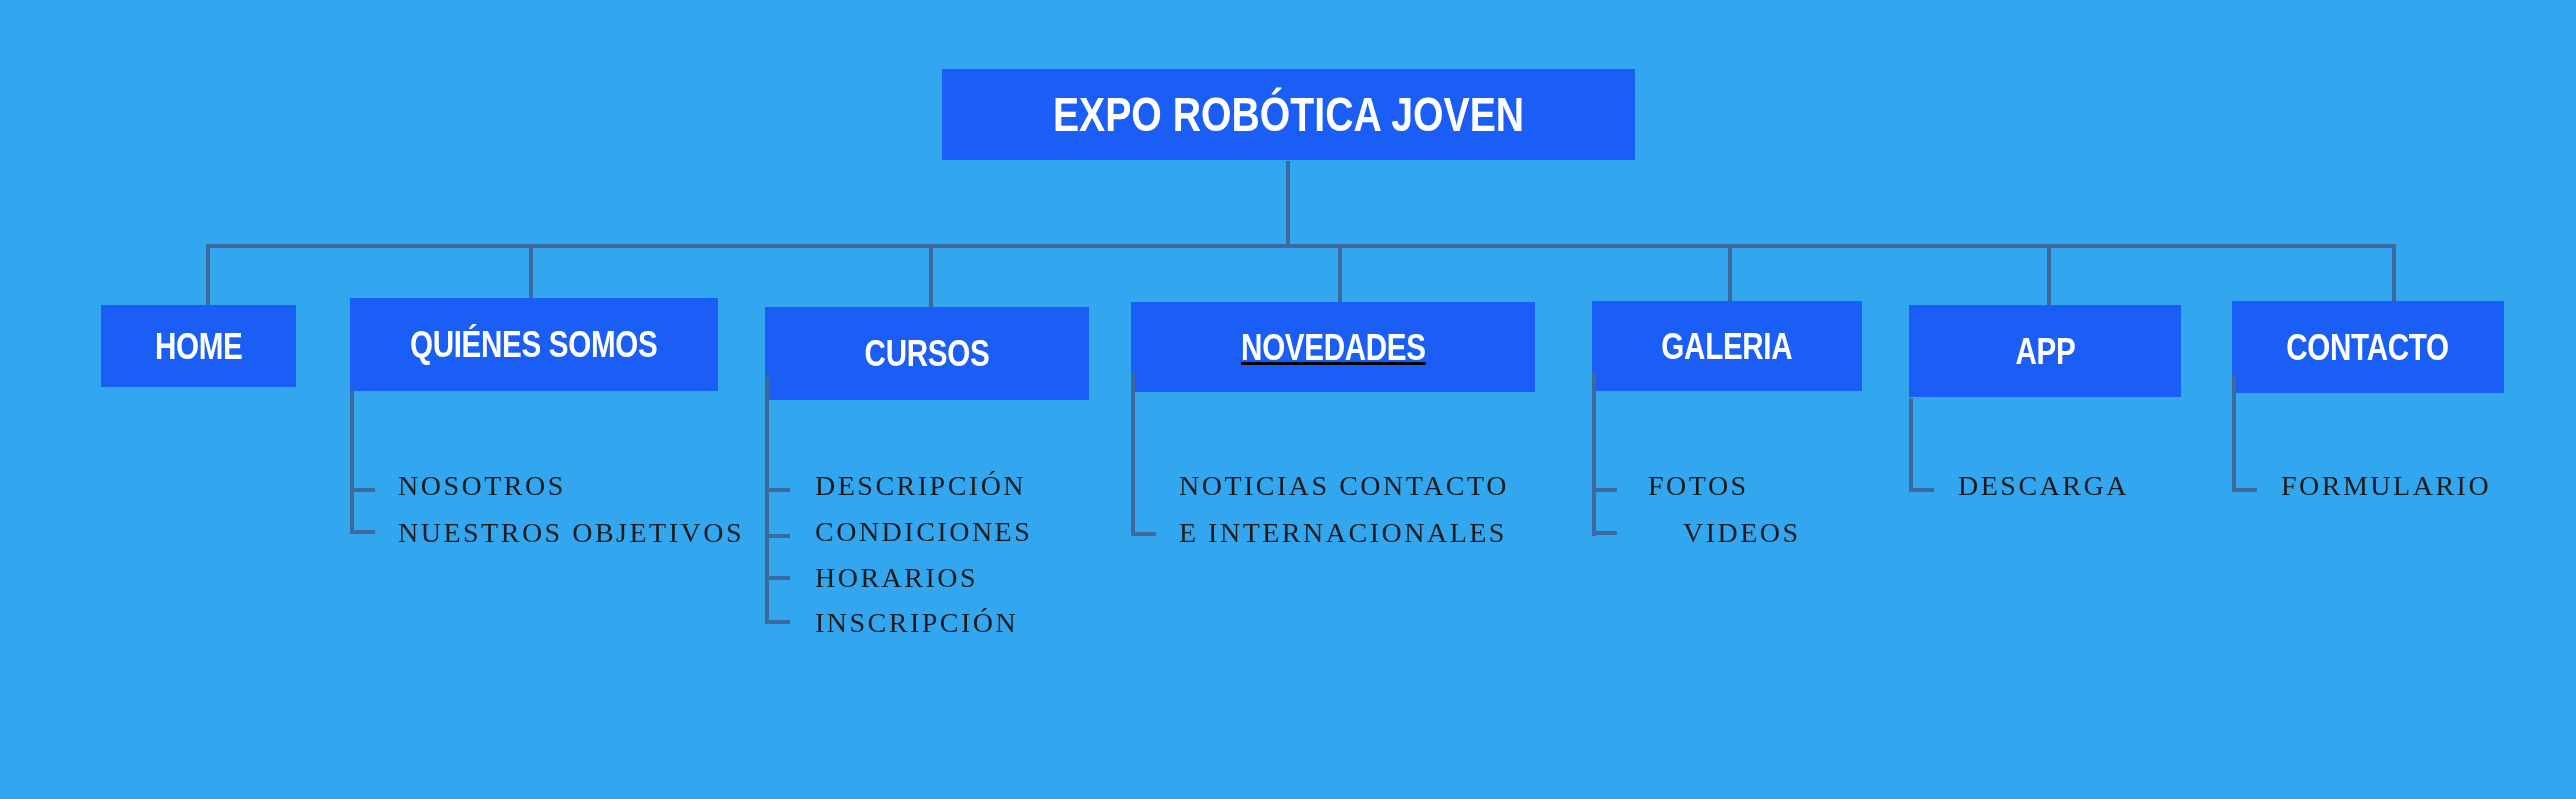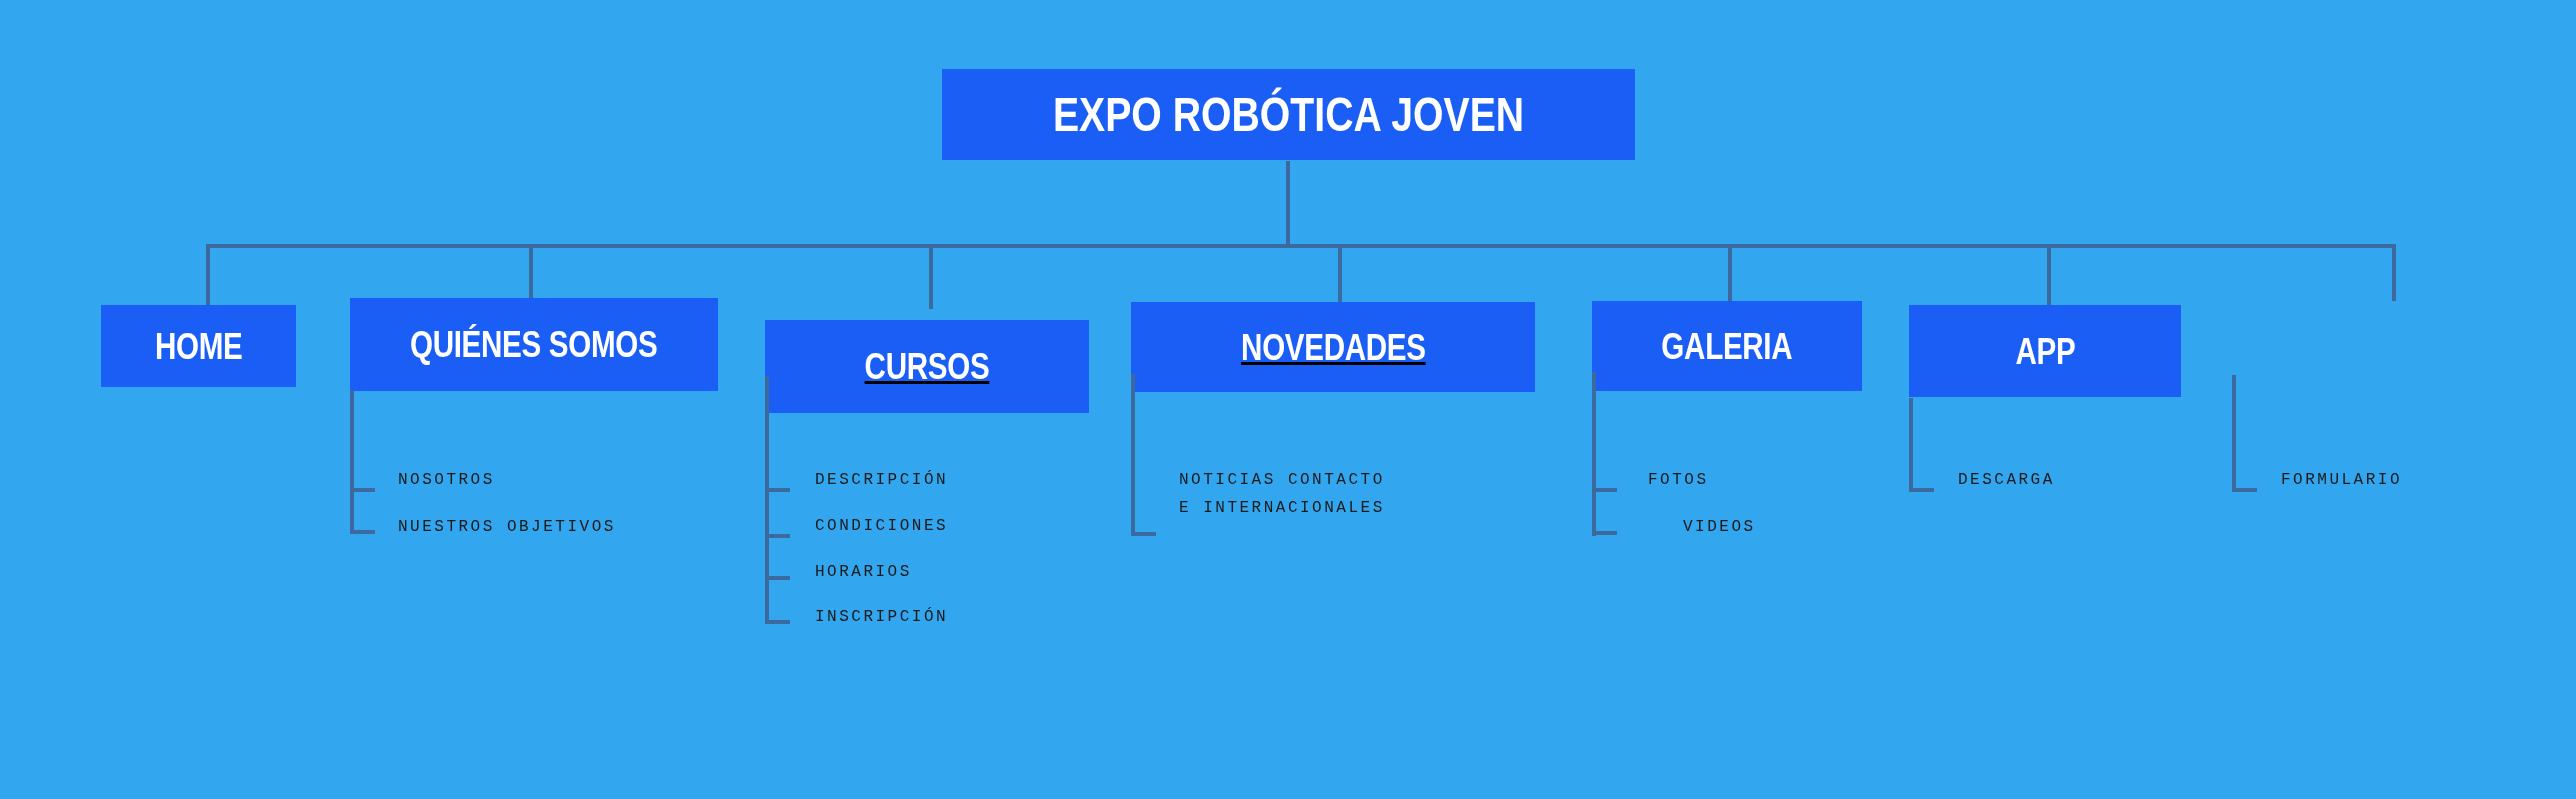--- a/index.html
+++ b/index.html
@@ -59,22 +59,22 @@
     letter-spacing: 0px;
   }
 
   
   .node-l2 .node-label { font-size: 37px; }
 
   
   .subitem {
     position: absolute;
     color: #1a1a1a;
-    font-family: Liberation Mono, monospace;
-    font-size: 16px;
+    font-family: Liberation Serif, serif;
+    font-size: 28px;
     letter-spacing: 2.5px;
     white-space: nowrap;
     line-height: 1;
   }
 </style>
 </head>
 <body>
 
 <div id="canvas">
 
@@ -100,55 +100,58 @@
 
   <div class="node node-l2" style="left:101px; top:305px; width:195px; height:82px;">
     <span class="node-label">HOME</span>
   </div>
   <div class="line-v" style="left:350px; top:390px; height:143px;"></div>
   <div class="line-h" style="left:350px; top:488px; width:25px;"></div>
   <div class="line-h" style="left:350px; top:530px; width:25px;"></div>
   <div class="subitem" style="left:398px; top:472px;">NOSOTROS</div>
   <div class="subitem" style="left:398px; top:519px;">NUESTROS OBJETIVOS</div>
 
-  <div class="node node-l2" style="left:765px; top:320px; width:324px; height:93px;text-decoration:underline;">
+  <div class="node node-l2" style="left:765px; top:307px; width:324px; height:93px;">
     <span class="node-label">CURSOS</span>
   </div>
   <div class="line-v" style="left:765px; top:376px; height:246px;"></div>
   <div class="line-h" style="left:765px; top:488px; width:25px;"></div>
   <div class="line-h" style="left:765px; top:534px; width:25px;"></div>
   <div class="line-h" style="left:765px; top:576px; width:25px;"></div>
   <div class="line-h" style="left:765px; top:620px; width:25px;"></div>
   <div class="subitem" style="left:815px; top:472px;">DESCRIPCIÓN</div>
   <div class="subitem" style="left:815px; top:518px;">CONDICIONES</div>
   <div class="subitem" style="left:815px; top:564px;">HORARIOS</div>
   <div class="subitem" style="left:815px; top:609px;">INSCRIPCIÓN</div>
 
   <div class="node node-l2" style="left:1131px; top:302px; width:404px; height:90px;text-decoration:underline;">
     <span class="node-label">NOVEDADES</span>
   </div>
   <div class="line-v" style="left:1131px; top:374px; height:162px;"></div>
   <div class="line-h" style="left:1131px; top:532px; width:25px;"></div>
   <div class="subitem" style="left:1179px; top:472px;">NOTICIAS CONTACTO</div>
-  <div class="subitem" style="left:1179px; top:500px;text-align:center;">E INTERNACIONALES</div>
+  <div class="subitem" style="left:1179px; top:519px;text-align:center;">E INTERNACIONALES</div>
 
   <div class="node node-l2" style="left:1592px; top:301px; width:270px; height:90px;">
     <span class="node-label">GALERIA</span>
   </div>
   <div class="line-v" style="left:1592px; top:372px; height:164px;"></div>
   <div class="line-h" style="left:1592px; top:488px; width:25px;"></div>
   <div class="line-h" style="left:1592px; top:531px; width:25px;"></div>
   <div class="subitem" style="left:1639px; top:472px;margin-left:9px;">FOTOS</div>
   <div class="subitem" style="left:1683px; top:519px;">VIDEOS</div>
 
   <div class="node node-l2" style="left:1909px; top:305px; width:272px; height:92px;">
     <span class="node-label">APP</span>
   </div>
   <div class="line-v" style="left:1909px; top:398px; height:94px;"></div>
   <div class="line-h" style="left:1909px; top:488px; width:25px;"></div>
   <div class="subitem" style="left:1958px; top:472px;">DESCARGA</div>
 
+  <div class="node node-l2" style="left:2232px; top:301px; width:272px; height:92px;">
+    <span class="node-label">CONTACTO</span>
+  </div>
   <div class="line-v" style="left:2232px; top:375px; height:117px;"></div>
   <div class="line-h" style="left:2232px; top:488px; width:25px;"></div>
   <div class="subitem" style="left:2281px; top:472px;">FORMULARIO</div>
 
 </div>
 
 
 </body></html>

